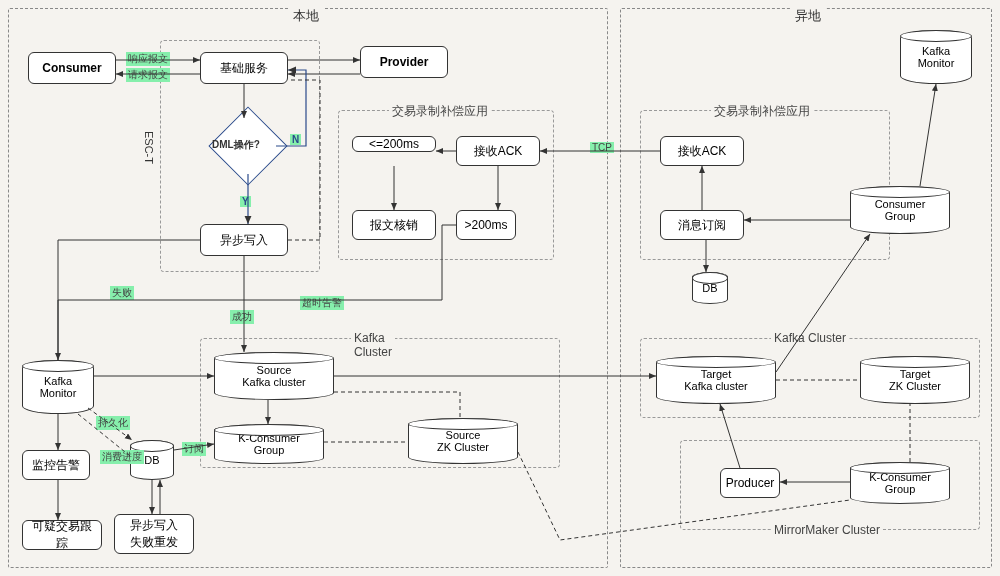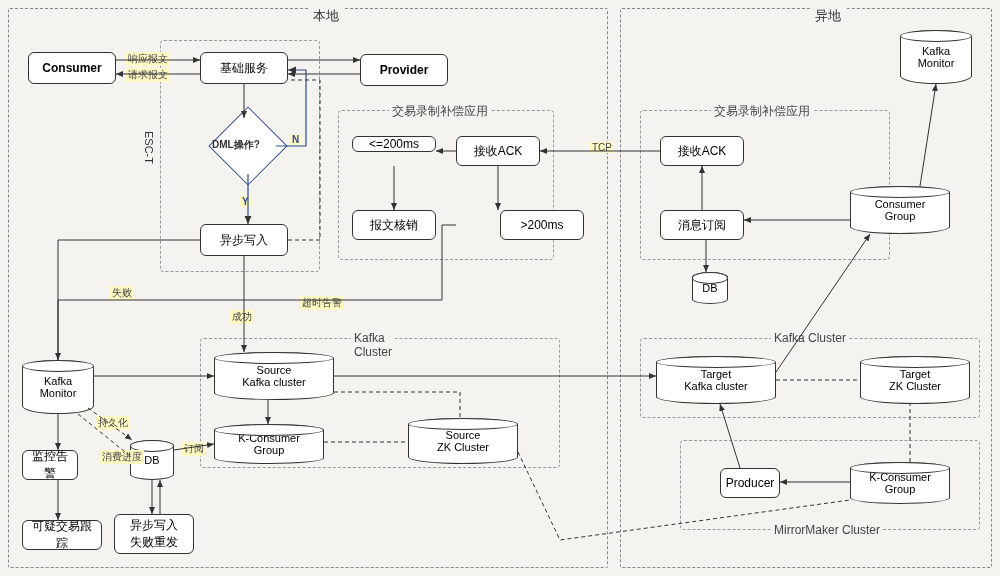--- a/index.html
+++ b/index.html
@@ -15,21 +15,20 @@
     border: 1.5px dashed #888;
     border-radius: 2px;
   }
   .region-label {
     position: absolute;
     top: -2px;
     font-size: 13px;
     background: #f5f3ef;
     padding: 0 4px;
     color: #333;
-    margin-left: 20px;
   }
   .sub-region {
     position: absolute;
     border: 1.5px dashed #999;
     border-radius: 4px;
   }
   .sub-label {
     position: absolute;
     font-size: 12px;
     color: #444;
@@ -81,21 +80,21 @@
     position: absolute;
     font-size: 10px;
     color: #333;
     pointer-events: none;
     font-weight: bold;
   }
   .edge-label {
     position: absolute;
     font-size: 10px;
     color: #444;
-    background: #fef9c3;
+    background: #86efac;
     padding: 0 2px;
   }
   .vlabel {
     position: absolute;
     font-size: 11px;
     color: #333;
     writing-mode: vertical-rl;
     text-orientation: mixed;
   }
   svg.arrows {
@@ -136,36 +135,36 @@
 <div class="sub-region" style="left:640px; top:338px; width:340px; height:80px;">
   <div class="sub-label" style="left:130px; top:-8px;">Kafka Cluster</div>
 </div>
 
 <div class="sub-region" style="left:680px; top:440px; width:300px; height:90px;">
   <div class="sub-label" style="left:90px; bottom:-8px;">MirrorMaker Cluster</div>
 </div>
 
 <div class="box bold" style="left:28px; top:52px; width:88px; height:32px;">Consumer</div>
 <div class="box" style="left:200px; top:52px; width:88px; height:32px;">基础服务</div>
-<div class="box bold" style="left:360px; top:54px; width:88px; height:32px;">Provider</div>
+<div class="box bold" style="left:360px; top:46px; width:88px; height:32px;">Provider</div>
 
 <div class="diamond" style="left:220px; top:118px;"></div>
 <div class="diamond-text" style="left:212px; top:138px; width:70px;">DML操作?</div>
 
 <div class="box" style="left:200px; top:224px; width:88px; height:32px;">异步写入</div>
 
 <div class="box" style="left:352px; top:136px; width:84px; height:16px;">&lt;=200ms</div>
 <div class="box" style="left:456px; top:136px; width:84px; height:30px;">接收ACK</div>
 <div class="box" style="left:352px; top:210px; width:84px; height:30px;">报文核销</div>
-<div class="box" style="left:456px; top:210px; width:84px; height:30px;margin-left:44px;">&gt;200ms</div>
+<div class="box" style="left:456px; top:210px; width:60px; height:30px;">&gt;200ms</div>
 
 <div class="box" style="left:660px; top:136px; width:84px; height:30px;">接收ACK</div>
 <div class="box" style="left:660px; top:210px; width:84px; height:30px;">消息订阅</div>
 
-<div class="box" style="left:22px; top:450px; width:56px; height:30px;">监控告警</div>
+<div class="box" style="left:22px; top:450px; width:68px; height:30px;">监控告警</div>
 <div class="box" style="left:22px; top:520px; width:80px; height:30px;">可疑交易跟踪</div>
 <div class="box" style="left:114px; top:514px; width:80px; height:40px; white-space:pre-line;">异步写入
 失败重发</div>
 
 <div class="box" style="left:720px; top:468px; width:60px; height:30px;border-radius:6px;">Producer</div>
 
 <div class="cylinder" style="left:22px; top:360px; width:72px; height:54px; white-space:pre-line;">Kafka
 Monitor</div>
 <div class="cylinder" style="left:900px; top:30px; width:72px; height:54px; white-space:pre-line;">Kafka
 Monitor</div>

